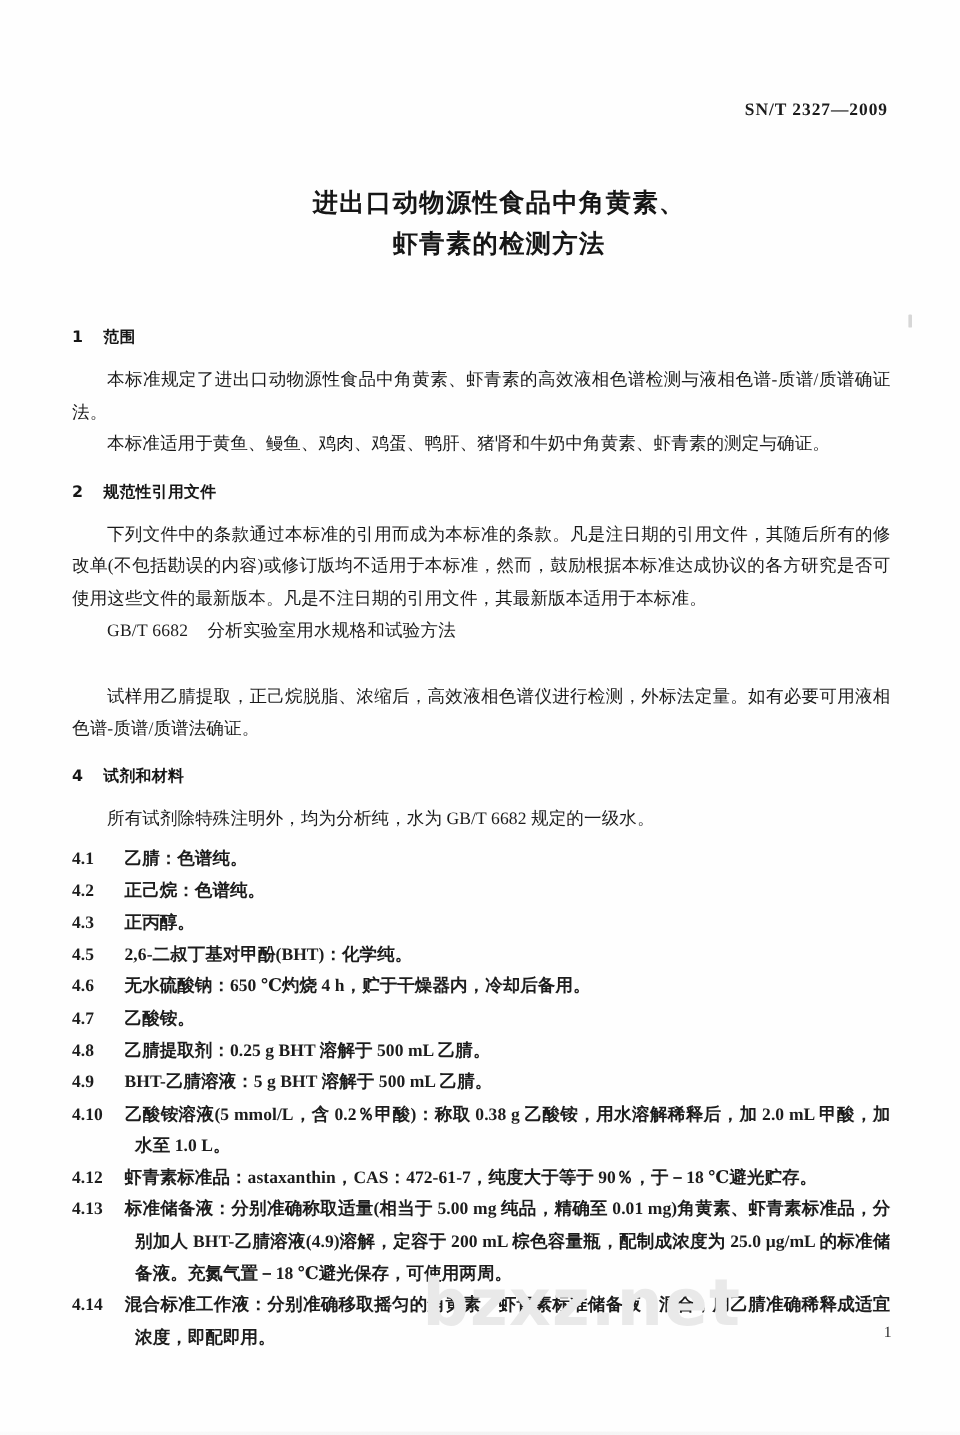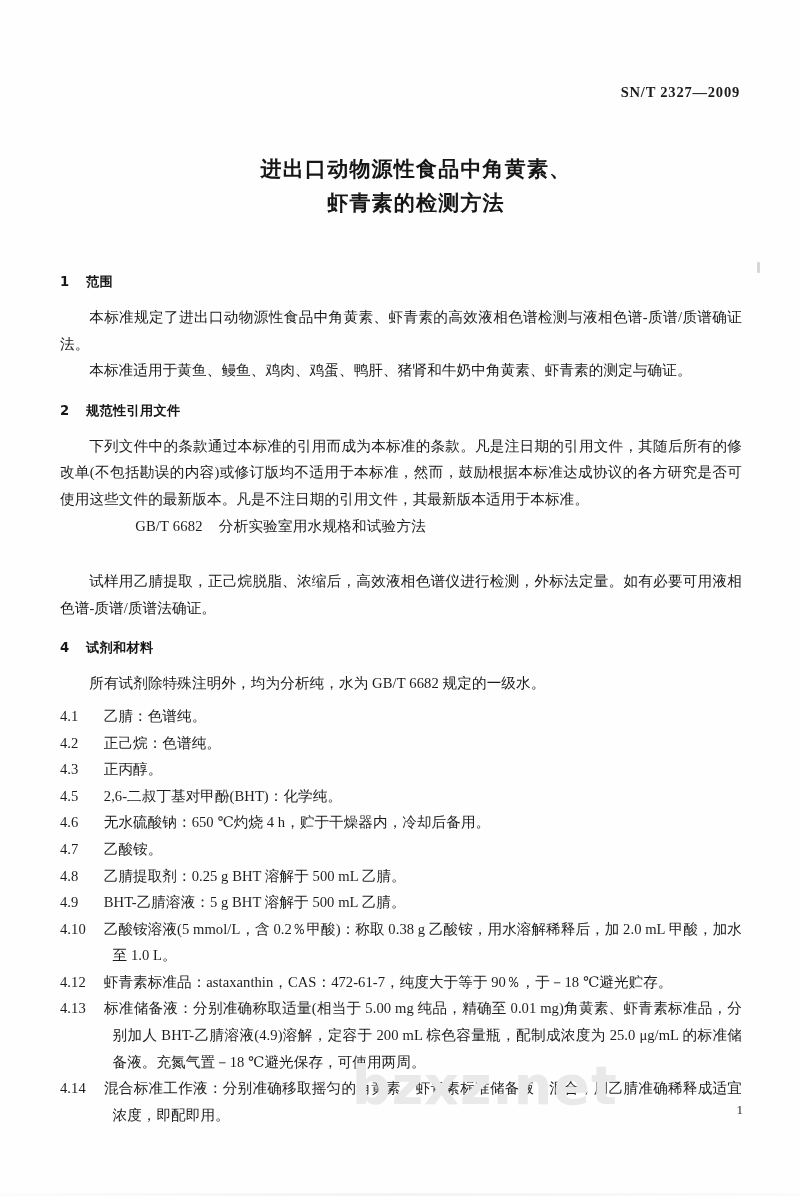--- a/index.html
+++ b/index.html
@@ -79,32 +79,33 @@
   }
   p.indent { text-indent: 2em; }
 
   p.ref-item {
     margin: 0;
     text-indent: 2em;
     font-size: 14.6px;
     line-height: 26.6px;
     letter-spacing: 0.2px;
   }
-  p.ref-item .refnum { margin-right: 1.1em; margin-left: 46px; }
+  p.ref-item .refnum { margin-right: 1.1em; }
 
   
   .clause {
     margin: 0;
     font-size: 14.6px;
     line-height: 26.6px;
     text-align: justify;
     text-justify: inter-ideograph;
     padding-left: 3.6em;
     text-indent: -3.6em;
     letter-spacing: 0.05px;
+    font-weight: bold;
   }
   .clause .cnum {
     display: inline-block;
     width: 3.0em;
     text-indent: 0;
   }
 
   .gap-s { height: 6px; }
   .gap-m { height: 12px; }
   .gap-l { height: 17px; }

